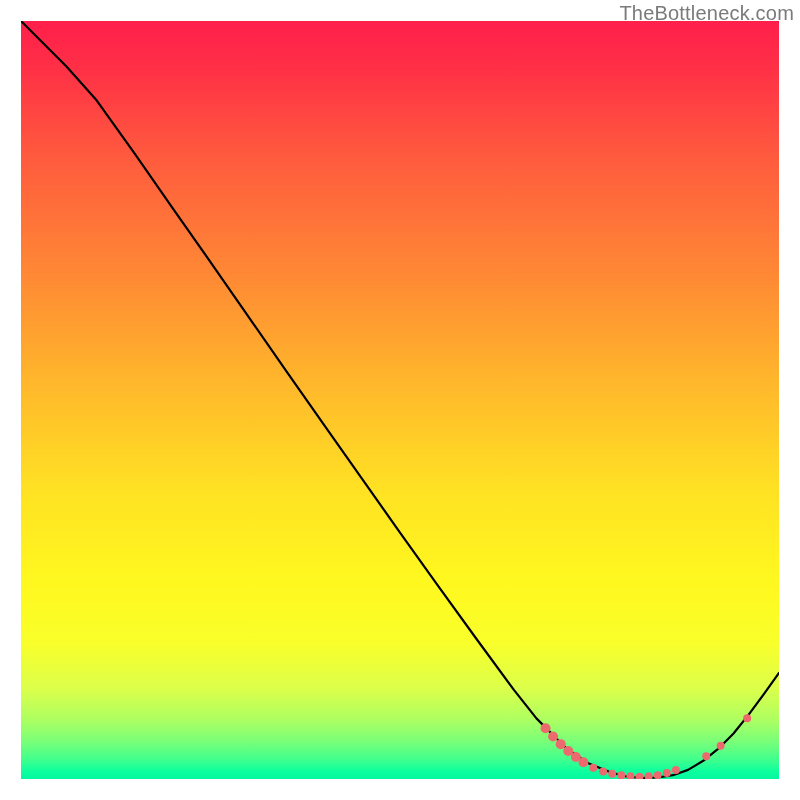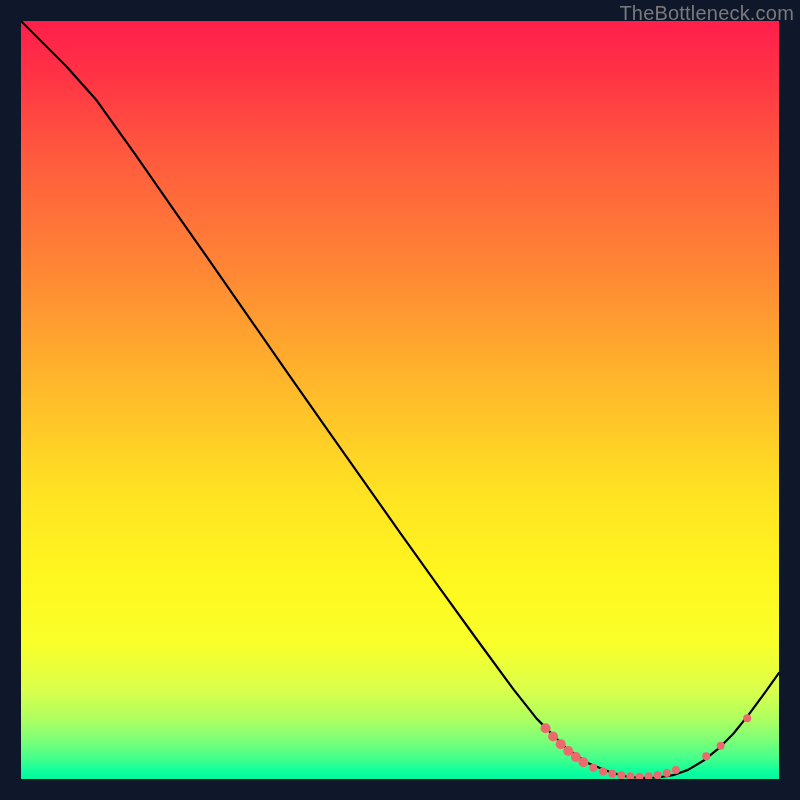--- a/index.html
+++ b/index.html
@@ -8,21 +8,21 @@
     width: 800px;
     height: 800px;
     background: #000;
     overflow: hidden;
     font-family: Arial, Helvetica, sans-serif;
   }
   .stage {
     position: relative;
     width: 800px;
     height: 800px;
-    background: #0f172a;
+    background: #ffffff;
   }
   .plot-area {
     position: absolute;
     left: 21px;
     top: 21px;
     width: 758px;
     height: 758px;
     
     background: linear-gradient(
       to bottom,

